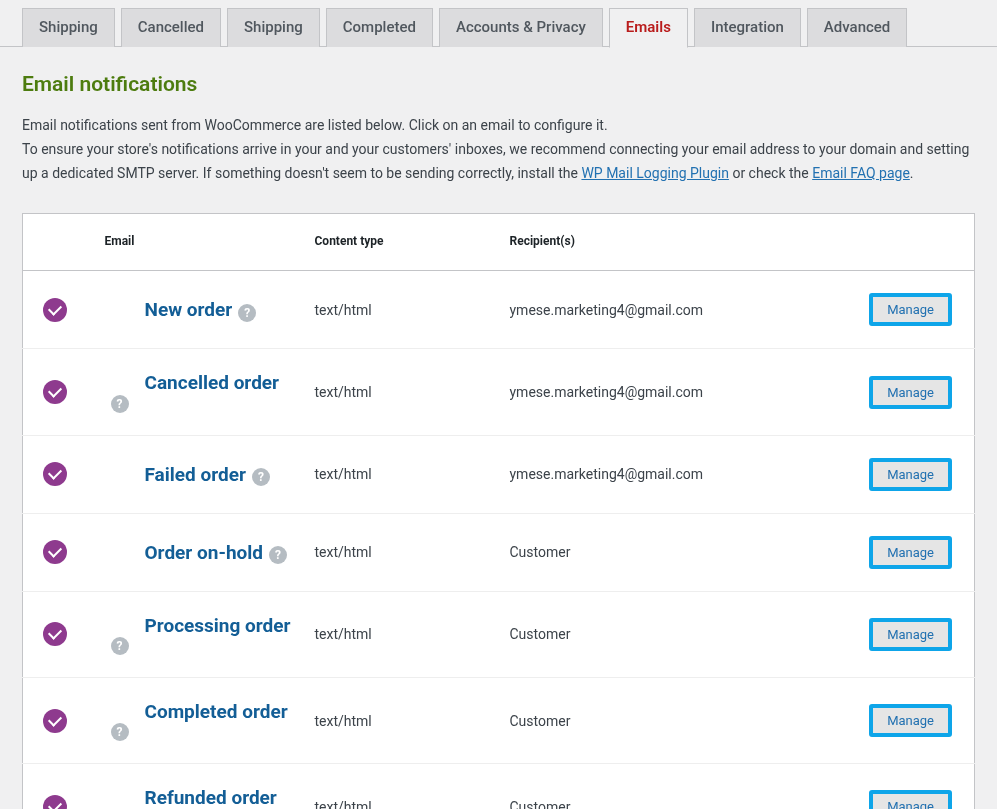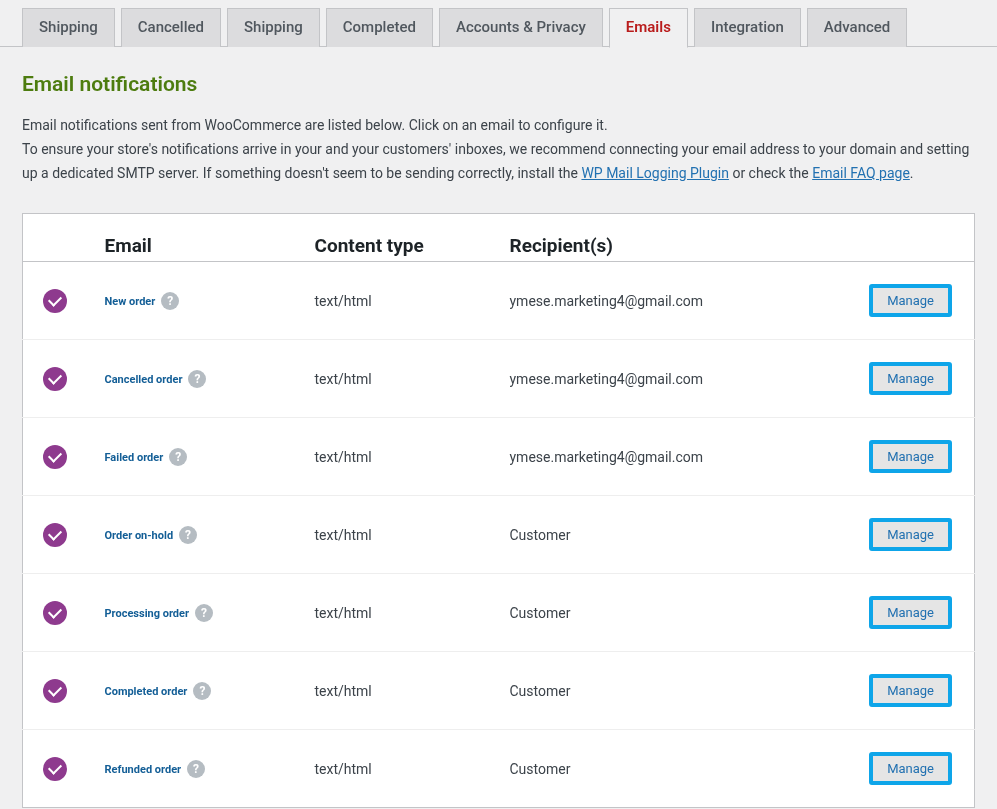--- a/index.html
+++ b/index.html
@@ -54,23 +54,23 @@
       text-decoration: underline;
     }
     .email-table {
       width: 100%;
       background: #fff;
       border: 1px solid #c3c4c7;
       border-collapse: collapse;
     }
     .email-table thead th {
       text-align: left;
-      padding: 20px 12px 4px;
+      padding: 20px 12px 22px;
       font-weight: 700;
-      font-size: 19px;
+      font-size: 12px;
       color: #1d2327;
       border-bottom: 1px solid #c3c4c7;
     }
     .email-table thead th:first-child { width: 70px; padding-left: 20px; }
     .email-table thead th:nth-child(2) { width: 210px; }
     .email-table thead th:nth-child(3) { width: 195px; }
     .email-table thead th:nth-child(5) { width: 125px; }
     .email-table tbody td {
       padding: 22px 12px;
       border-bottom: 1px solid #eee;
@@ -93,23 +93,24 @@
       content: "";
       width: 10px;
       height: 6px;
       border-left: 2.5px solid #fff;
       border-bottom: 2.5px solid #fff;
       transform: rotate(-45deg) translate(1px, -1px);
     }
     .email-name {
       color: #135e96;
       font-weight: 700;
-      font-size: 11px;
+      font-size: 19px;
       cursor: pointer;
       text-decoration: none;
+      margin-left: 40px;
     }
     .help-icon {
       display: inline-flex;
       width: 18px;
       height: 18px;
       border-radius: 50%;
       background: #b5bcc2;
       color: #fff;
       font-size: 12px;
       font-weight: 700;

